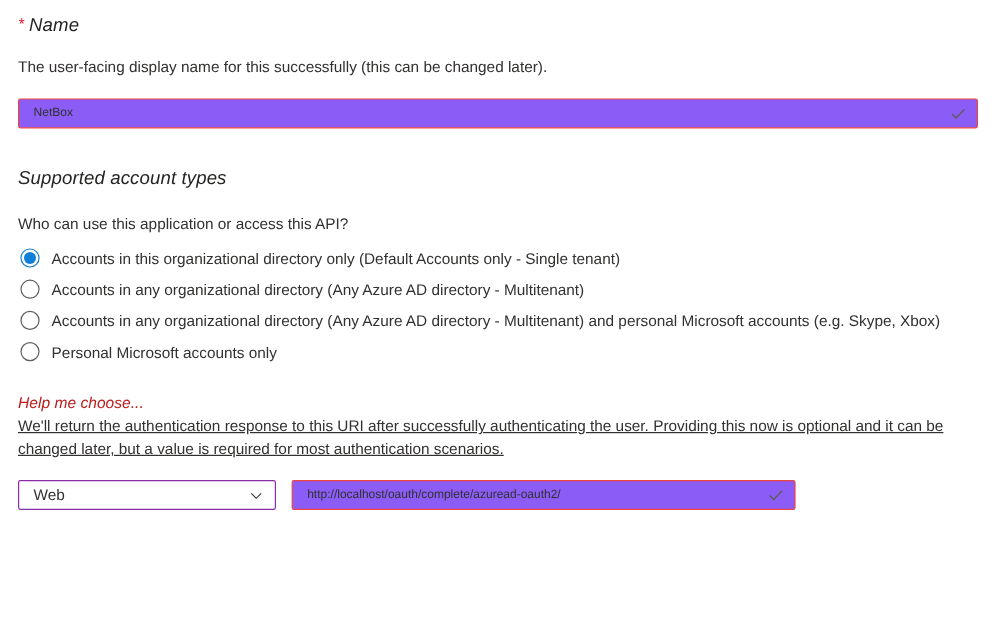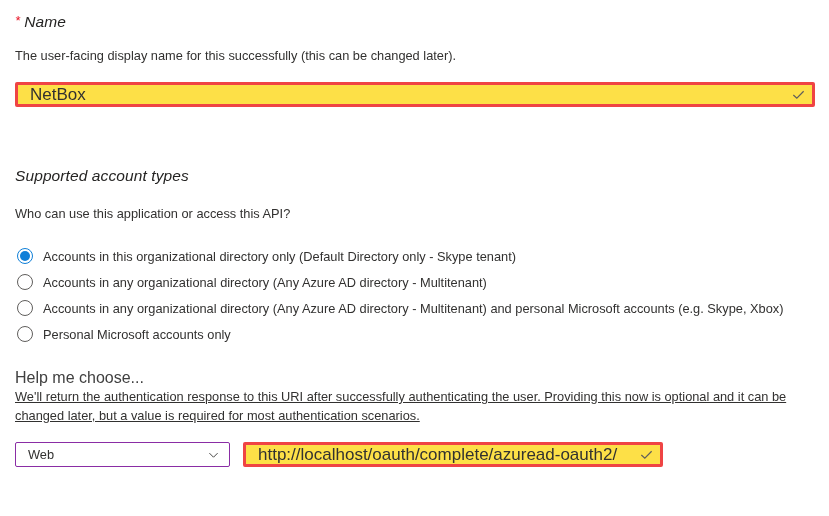--- a/index.html
+++ b/index.html
@@ -38,40 +38,40 @@
   .name-title-row { margin-top: 3px; margin-bottom: 15px; }
   .name-desc { margin-bottom: 17px; }
   .input-wrap {
     position: relative;
     height: 25px;
   }
   .input-wrap.full { width: 800px; }
   .text-input {
     width: 100%;
     height: 25px;
-    border: 3px solid #ef4444;
+    border: 1px solid #ef4444;
     border-radius: 2px;
     padding: 0 28px 0 12px;
     font-family: "Liberation Sans", sans-serif;
-    font-size: 17px;
+    font-size: 10px;
     color: #323130;
     outline: none;
-    background: #fde047;
+    background: #8b5cf6;
   }
   .check-icon {
     position: absolute;
     right: 9px;
     top: 5px;
     width: 15px;
     height: 15px;
     pointer-events: none;
   }
   
-  .accounts-title { margin-top: 60px; margin-bottom: 19px; }
-  .accounts-question { margin-bottom: 20px; }
+  .accounts-title { margin-top: 33px; margin-bottom: 19px; }
+  .accounts-question { margin-bottom: 6px; }
   .radio-row {
     display: flex;
     align-items: center;
     height: 26px;
     cursor: pointer;
   }
   .radio-circle {
     flex: 0 0 auto;
     width: 16px;
     height: 16px;
@@ -91,24 +91,25 @@
     background: #0f7fd8;
   }
   .radio-label {
     font-size: 12.8px;
     color: #323130;
     white-space: nowrap;
   }
   .help-link {
     display: inline-block;
     margin-top: 22px;
-    font-size: 16px;
-    color: #404040;
+    font-size: 13px;
+    color: #b91c1c;
     text-decoration: none;
     cursor: pointer;
+    font-style: italic;
   }
   
   .redirect-title { margin-top: 49px; margin-bottom: 14px; }
   .redirect-desc { width: 800px; margin-bottom: 17px; text-decoration: underline; }
   .redirect-row {
     display: flex;
     gap: 13px;
     align-items: center;
   }
   .dropdown {
@@ -152,21 +153,21 @@
       <path d="M2.5 8.5 L6.2 12 L13.5 4.5" fill="none" stroke="#605e5c" stroke-width="1.3"></path>
     </svg>
   </div>
 
   
   <div class="section-title accounts-title">Supported account types</div>
   <div class="desc accounts-question">Who can use this application or access this API?</div>
 
   <div class="radio-row selected">
     <span class="radio-circle"></span>
-    <span class="radio-label">Accounts in this organizational directory only (Default Directory only - Skype tenant)</span>
+    <span class="radio-label">Accounts in this organizational directory only (Default Accounts only - Single tenant)</span>
   </div>
   <div class="radio-row">
     <span class="radio-circle"></span>
     <span class="radio-label">Accounts in any organizational directory (Any Azure AD directory - Multitenant)</span>
   </div>
   <div class="radio-row">
     <span class="radio-circle"></span>
     <span class="radio-label">Accounts in any organizational directory (Any Azure AD directory - Multitenant) and personal Microsoft accounts (e.g. Skype, Xbox)</span>
   </div>
   <div class="radio-row">

